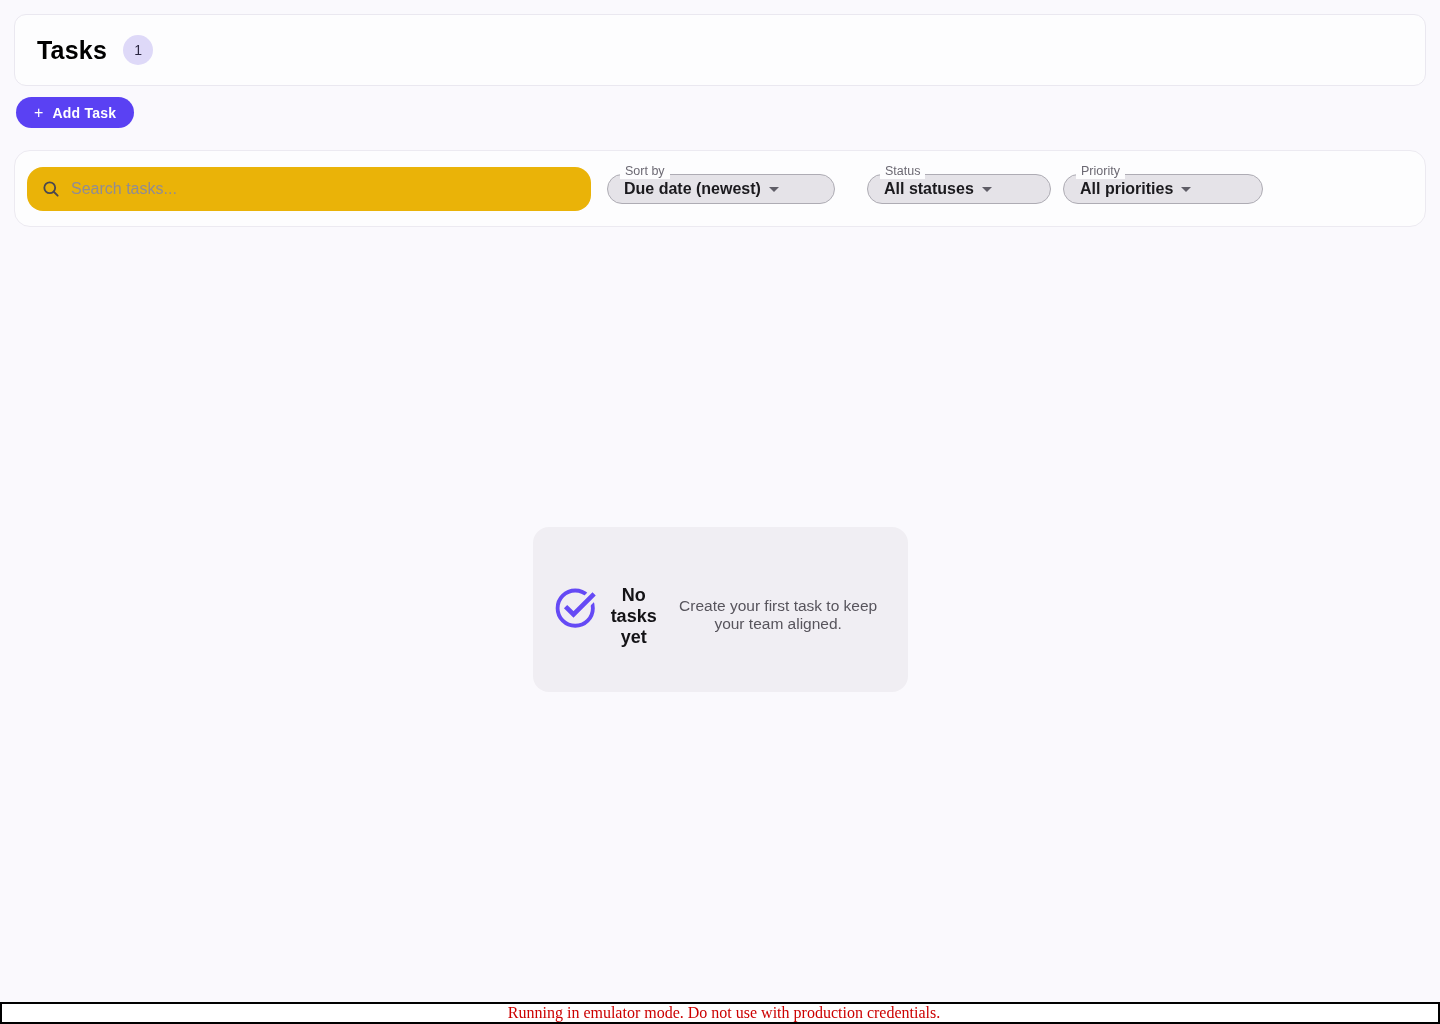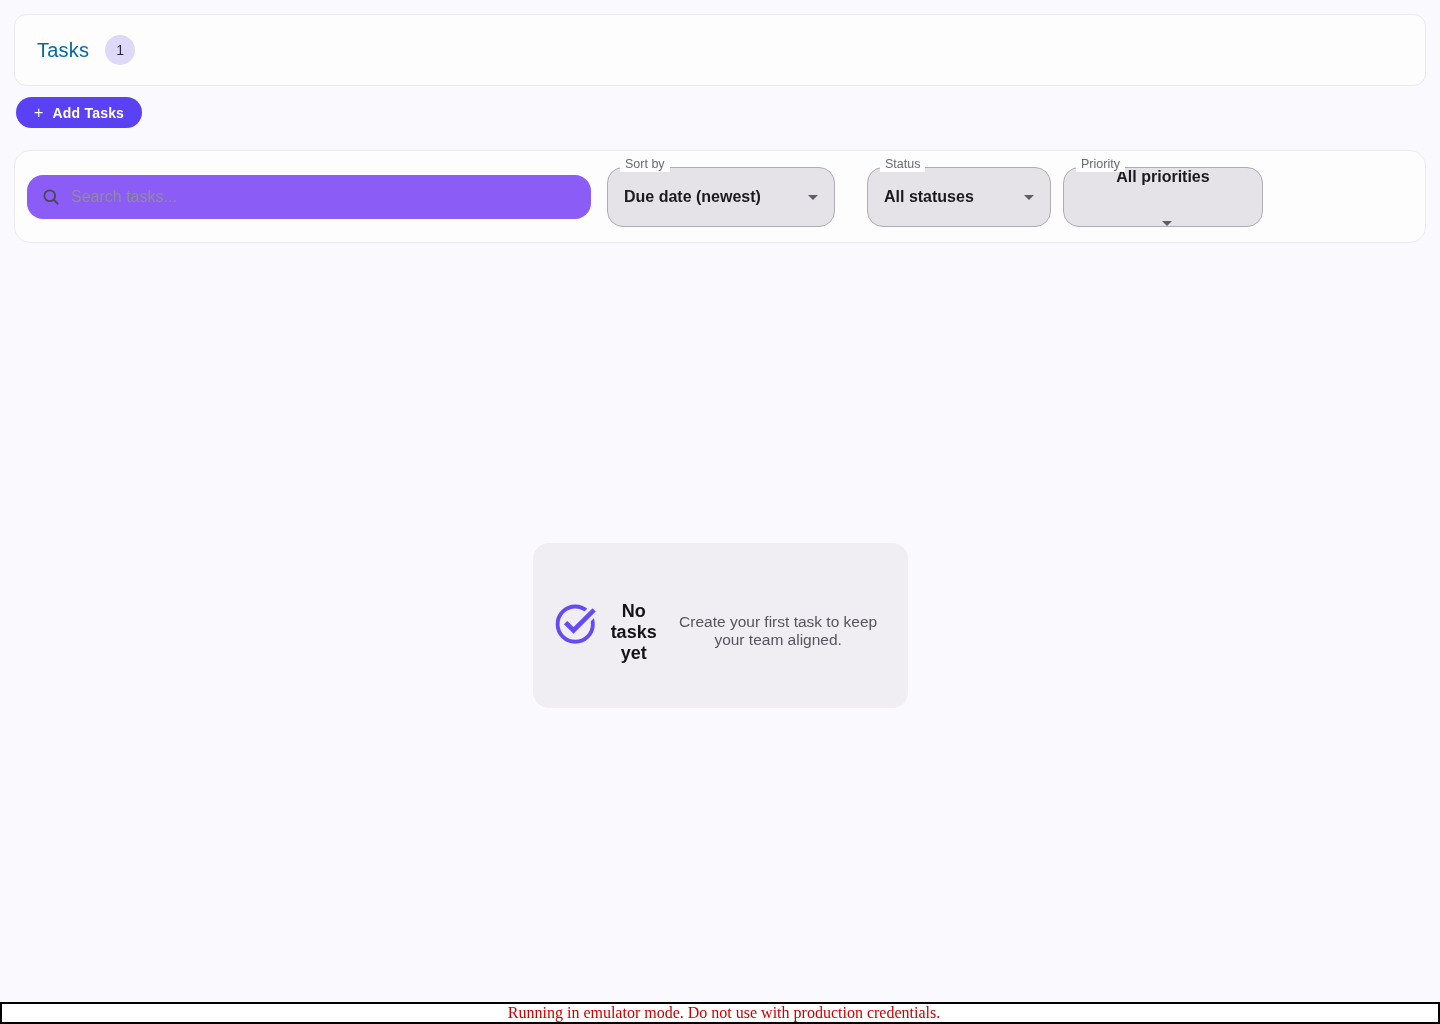--- a/index.html
+++ b/index.html
@@ -17,24 +17,24 @@
   .header-card {
     background: #fdfdfe;
     border: 1px solid #eae8f0;
     border-radius: 12px;
     height: 72px;
     display: flex;
     align-items: center;
     padding: 0 22px;
   }
   .page-title {
-    font-size: 20px;
-    font-weight: 400;
+    font-size: 25px;
+    font-weight: 700;
     letter-spacing: 0.2px;
-    color: #0369a1;
+    color: #000000;
   }
   .count-badge {
     margin-left: 16px;
     min-width: 30px;
     height: 30px;
     border-radius: 15px;
     background: #ded9f8;
     color: #2a2640;
     font-size: 14px;
     display: flex;
@@ -71,54 +71,54 @@
     border-radius: 16px;
     padding: 16px 12px 15px 12px;
   }
   .filter-row {
     display: flex;
     align-items: center;
   }
   .search-box {
     width: 564px;
     height: 44px;
-    background: #8b5cf6;
+    background: #eab308;
     border-radius: 16px;
     display: flex;
     align-items: center;
     padding: 0 14px;
     gap: 10px;
   }
   .search-box input {
     border: none;
     background: transparent;
     outline: none;
     font-family: inherit;
     font-size: 16px;
     color: #2c2b30;
     flex: 1;
   }
   .search-box input::placeholder { color: #8f8c96; }
   .search-icon { display: flex; align-items: center; }
 
   .select {
     position: relative;
-    height: 60px;
+    height: 30px;
     background: #e5e3e8;
     border: 1px solid #aeacb4;
     border-radius: 16px;
     display: flex;
     align-items: center;
-    justify-content: space-between;
+    justify-content: flex-start;
     padding: 0 16px;
     cursor: pointer;
   }
   .select-sort     { width: 228px; margin-left: 16px; }
   .select-status   { width: 184px; margin-left: 32px; }
-  .select-priority { width: 200px; margin-left: 12px; flex-direction: column; }
+  .select-priority { width: 200px; margin-left: 12px; }
   .select-label {
     position: absolute;
     top: -11px;
     left: 12px;
     background: #fdfdfe;
     padding: 0 5px;
     font-size: 12.5px;
     line-height: 15px;
     color: #6c6973;
     white-space: nowrap;
@@ -204,21 +204,21 @@
 
   
   <div class="header-card">
     <span class="page-title">Tasks</span>
     <span class="count-badge">1</span>
   </div>
 
   
   <button class="add-task-btn">
     <span class="plus">+</span>
-    <span>Add Tasks</span>
+    <span>Add Task</span>
   </button>
 
   
   <div class="filter-card">
     <div class="filter-row">
 
       <div class="search-box">
         <span class="search-icon">
           <svg width="20" height="20" viewBox="0 0 24 24" fill="none" stroke="#4a4850" stroke-width="2.2">
             <circle cx="10.5" cy="10.5" r="6.5"></circle>

